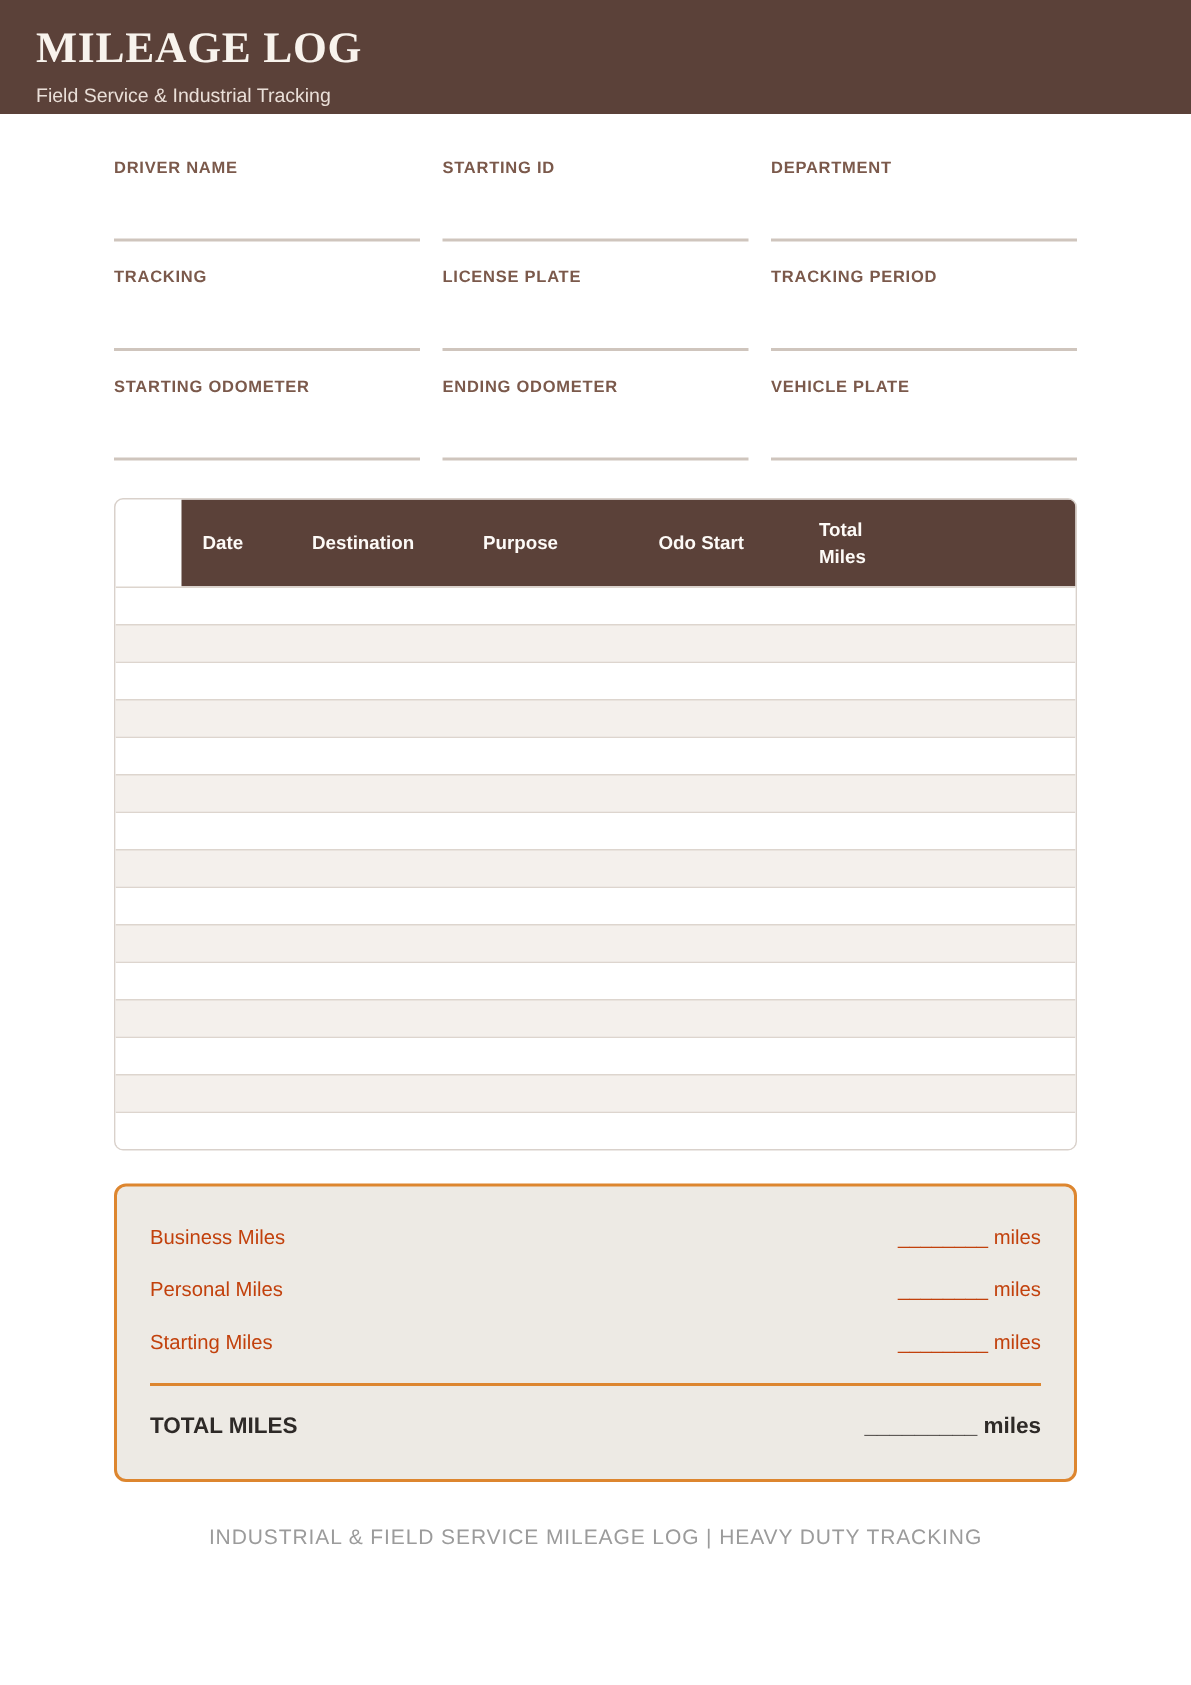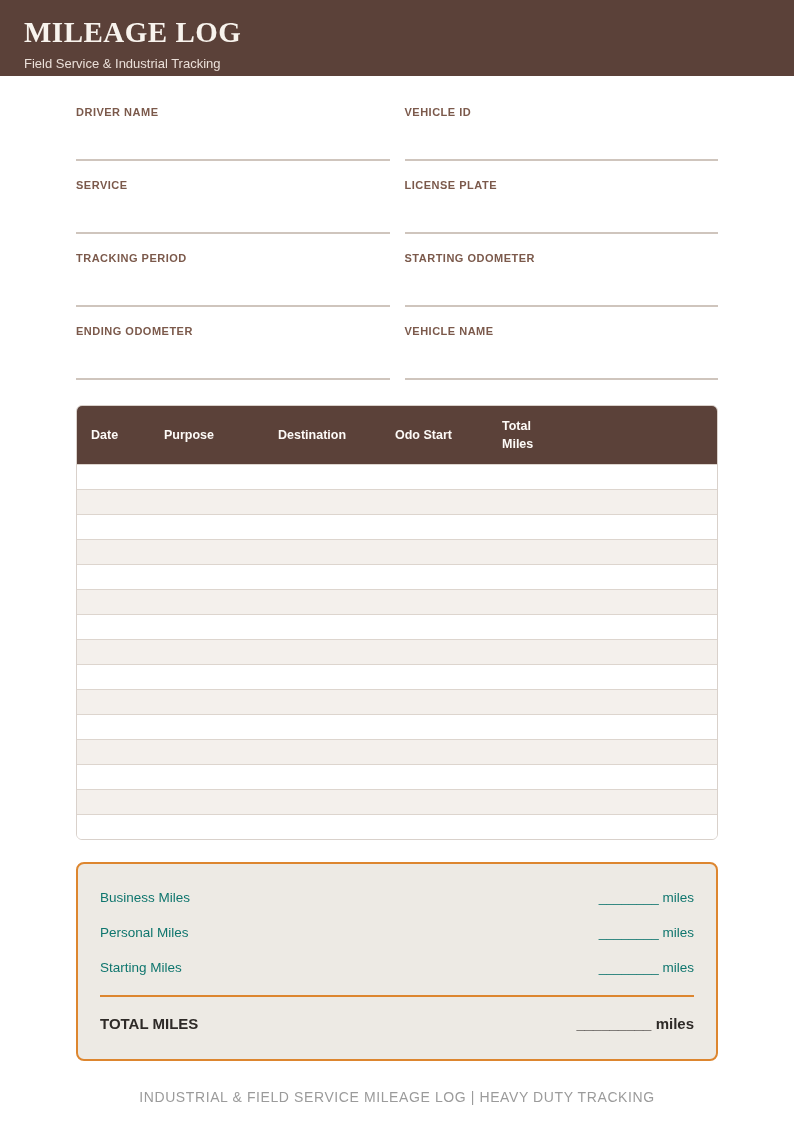--- a/index.html
+++ b/index.html
@@ -25,21 +25,21 @@
     font-size: 13px;
     color: #eadfd8;
     margin-top: 7px;
   }
   .content { padding: 0 76px; }
 
   
   .form-grid {
     margin-top: 30px;
     display: grid;
-    grid-template-columns: repeat(2, 1fr);
+    grid-template-columns: repeat(3, 1fr);
     column-gap: 15px;
     row-gap: 18px;
   }
   .field-label {
     font-size: 11px;
     font-weight: bold;
     color: var(--label-brown, #7b594b);
     letter-spacing: 0.5px;
     height: 13px;
   }
@@ -55,20 +55,21 @@
     border: 1px solid #d9d1cb;
     border-radius: 6px;
     overflow: hidden;
   }
   .thead {
     display: grid;
     grid-template-columns: 73px 114px 117px 107px 72px 70px 87px;
     background: var(--brown, #5b4139);
     min-height: 58px;
     align-items: center;
+    margin-left: 44px;
   }
   .th {
     color: #fdfaf7;
     font-weight: bold;
     font-size: 12.5px;
     line-height: 1.45;
     padding: 8px 8px 8px 14px;
   }
   .trow {
     height: 25px;
@@ -84,21 +85,21 @@
     border: 2px solid var(--accent, #dd862f);
     border-radius: 8px;
     padding: 24px 22px;
   }
   .srow {
     display: flex;
     justify-content: space-between;
     align-items: baseline;
     margin-bottom: 15px;
     font-size: 13.5px;
-    color: #0f766e;
+    color: #c2410c;
     line-height: 20px;
   }
   .srow .fill-group { white-space: nowrap; margin-left: 20px; }
   .sdivider {
     border: none;
     border-top: 2px solid var(--accent, #dd862f);
     margin-top: 17px;
   }
   .total-row {
     display: flex;
@@ -127,54 +128,58 @@
 </div>
 
 <div class="content">
 
   <div class="form-grid">
       <div class="field">
         <div class="field-label">DRIVER NAME</div>
         <div class="field-line"></div>
       </div>
       <div class="field">
-        <div class="field-label">VEHICLE ID</div>
-        <div class="field-line"></div>
-      </div>
-      <div class="field">
-        <div class="field-label">SERVICE</div>
+        <div class="field-label">STARTING ID</div>
+        <div class="field-line"></div>
+      </div>
+      <div class="field">
+        <div class="field-label">DEPARTMENT</div>
+        <div class="field-line"></div>
+      </div>
+      <div class="field">
+        <div class="field-label">TRACKING</div>
         <div class="field-line"></div>
       </div>
       <div class="field">
         <div class="field-label">LICENSE PLATE</div>
         <div class="field-line"></div>
       </div>
       <div class="field">
         <div class="field-label">TRACKING PERIOD</div>
         <div class="field-line"></div>
       </div>
       <div class="field">
         <div class="field-label">STARTING ODOMETER</div>
         <div class="field-line"></div>
       </div>
       <div class="field">
         <div class="field-label">ENDING ODOMETER</div>
         <div class="field-line"></div>
       </div>
       <div class="field">
-        <div class="field-label">VEHICLE NAME</div>
+        <div class="field-label">VEHICLE PLATE</div>
         <div class="field-line"></div>
       </div>
     </div>
 
   <div class="log-table">
     <div class="thead">
         <div class="th">Date</div>
+        <div class="th">Destination</div>
         <div class="th">Purpose</div>
-        <div class="th">Destination</div>
         <div class="th">Odo Start</div>
         <div class="th">Total Miles</div>
       </div>
     <div class="tbody">
         <div class="trow"></div>
         <div class="trow alt"></div>
         <div class="trow"></div>
         <div class="trow alt"></div>
         <div class="trow"></div>
         <div class="trow alt"></div>

